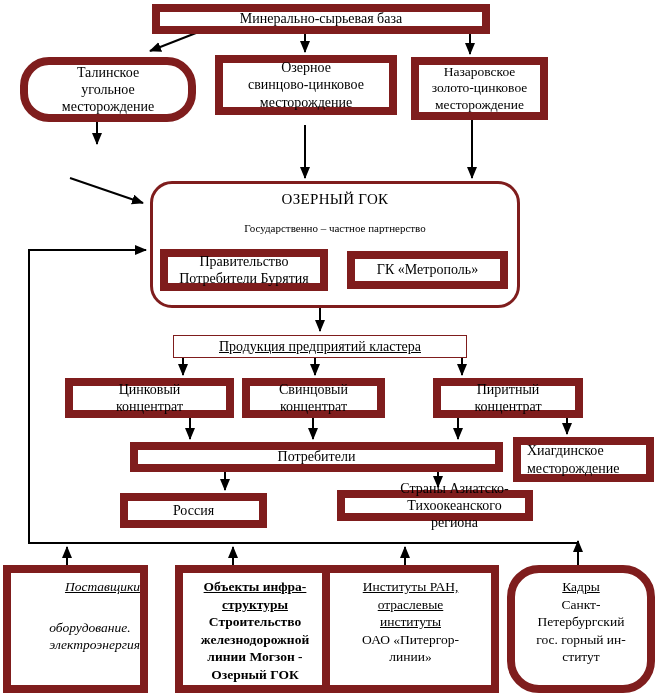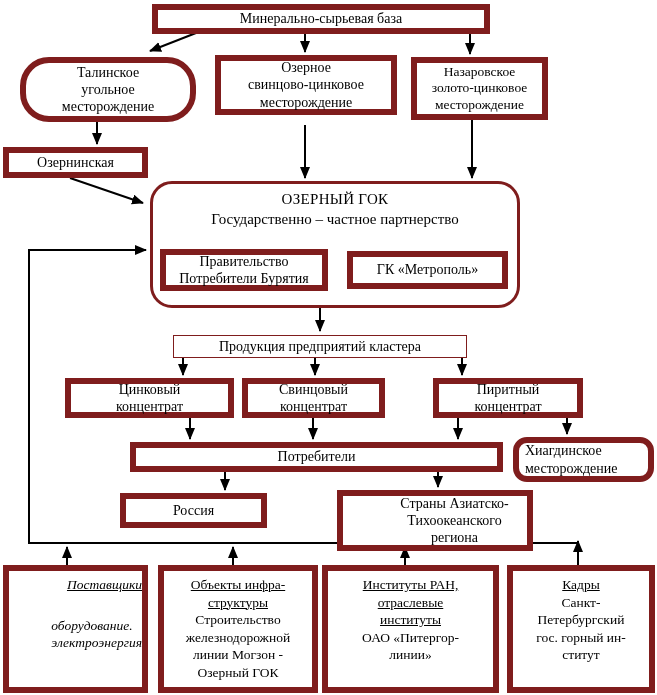--- a/index.html
+++ b/index.html
@@ -2,28 +2,28 @@
 <html><head>
 <meta charset="utf-8">
 <style>
   html,body{margin:0;padding:0;background:#fff;}
   .stage{
     position:relative;width:657px;height:695px;background:#ffffff;
     font-family:"Liberation Serif","DejaVu Serif",serif;color:#000;overflow:hidden;
   }
   .arrows{position:absolute;left:0;top:0;pointer-events:none;}
   .box{
-    position:absolute;box-sizing:border-box;background:#fff;border:6px solid #7f1d1d;
+    position:absolute;box-sizing:border-box;background:#fff;border:8px solid #7f1d1d;
     display:flex;align-items:center;justify-content:center;text-align:center;
     white-space:pre-line;font-size:14px;line-height:1.22;
   }
-  .thin{border-width:1.5px;}
+  .thin{border-width:1.5px;text-decoration:underline;}
   .rounded{border-width:3px;border-radius:22px;flex-direction:column;justify-content:flex-start;padding-top:6px;}
   .gok-title{font-size:15px;letter-spacing:.3px;}
-  .gok-sub{font-size:15px;margin-top:2px;}
+  .gok-sub{font-size:11px;margin-top:14px;}
   .leftalign{justify-content:flex-start;text-align:left;padding-left:6px;}
   .bbox{
     flex-direction:column;justify-content:flex-start;align-items:center;
     padding-top:5px;font-size:13.5px;line-height:1.3;
   }
   .bbox .ttl{text-decoration:underline;white-space:pre-line;}
   .bbox .bdy{white-space:pre-line;}
   .bbox.first{align-items:flex-end;text-align:left;padding-left:9px;font-style:italic;}
   .bbox.first .bdy{margin-top:23px;}
 </style>
@@ -69,68 +69,67 @@
   <div class="box" style="left:20px;top:57px;width:176px;height:65px;border-radius:29px;">Талинское
 угольное
 месторождение</div>
   <div class="box" style="left:215px;top:55px;width:182px;height:60px;">Озерное
 свинцово-цинковое
 месторождение</div>
   <div class="box" style="left:411px;top:57px;width:137px;height:63px;font-size:13.5px;">Назаровское
 золото-цинковое
 месторождение</div>
 
-  <div class="box" style="left:3px;top:147px;width:145px;height:31px;">Озернинская</div>
 
   <div class="box rounded" style="left:150px;top:181px;width:370px;height:127px;">
     <div class="gok-title">ОЗЕРНЫЙ ГОК</div>
     <div class="gok-sub">Государственно – частное партнерство</div>
   </div>
   <div class="box" style="left:160px;top:249px;width:168px;height:42px;">Правительство
 Потребители Бурятия</div>
   <div class="box" style="left:347px;top:251px;width:161px;height:38px;">ГК «Метрополь»</div>
 
   <div class="box thin" style="left:173px;top:335px;width:294px;height:23px;">Продукция предприятий кластера</div>
 
   <div class="box" style="left:65px;top:378px;width:169px;height:40px;">Цинковый
 концентрат</div>
   <div class="box" style="left:242px;top:378px;width:143px;height:40px;">Свинцовый
 концентрат</div>
   <div class="box" style="left:433px;top:378px;width:150px;height:40px;">Пиритный
 концентрат</div>
 
   <div class="box" style="left:130px;top:442px;width:373px;height:30px;">Потребители</div>
-  <div class="box leftalign" style="left:513px;top:437px;width:141px;height:45px;border-radius:14px;">Хиагдинское
+  <div class="box leftalign" style="left:513px;top:437px;width:141px;height:45px;">Хиагдинское
 месторождение</div>
 
   <div class="box" style="left:120px;top:493px;width:147px;height:35px;">Россия</div>
-  <div class="box" style="left:337px;top:490px;width:196px;height:61px;padding-left:39px;">Страны Азиатско-
+  <div class="box" style="left:337px;top:490px;width:196px;height:31px;padding-left:39px;">Страны Азиатско-
 Тихоокеанского региона</div>
 
   <div class="box bbox first" style="left:3px;top:565px;width:145px;height:128px;">
     <div class="ttl">Поставщики</div>
     <div class="bdy">оборудование.
 электроэнергия</div>
   </div>
-  <div class="box bbox" style="left:158px;top:565px;width:160px;height:128px;">
+  <div class="box bbox" style="left:175px;top:565px;width:160px;height:128px;font-weight:bold;">
     <div class="ttl">Объекты инфра-
 структуры</div>
     <div class="bdy">Строительство
 железнодорожной
 линии Могзон -
 Озерный ГОК</div>
   </div>
   <div class="box bbox" style="left:322px;top:565px;width:177px;height:128px;">
     <div class="ttl">Институты РАН,
 отраслевые
 институты</div>
     <div class="bdy">ОАО «Питергор-
 линии»</div>
   </div>
-  <div class="box bbox" style="left:507px;top:565px;width:148px;height:128px;">
+  <div class="box bbox" style="left:507px;top:565px;width:148px;height:128px;border-radius:32px;">
     <div class="ttl">Кадры</div>
     <div class="bdy">Санкт-
 Петербургский
 гос. горный ин-
 ститут</div>
   </div>
 
 </div>
 
 </body></html>

